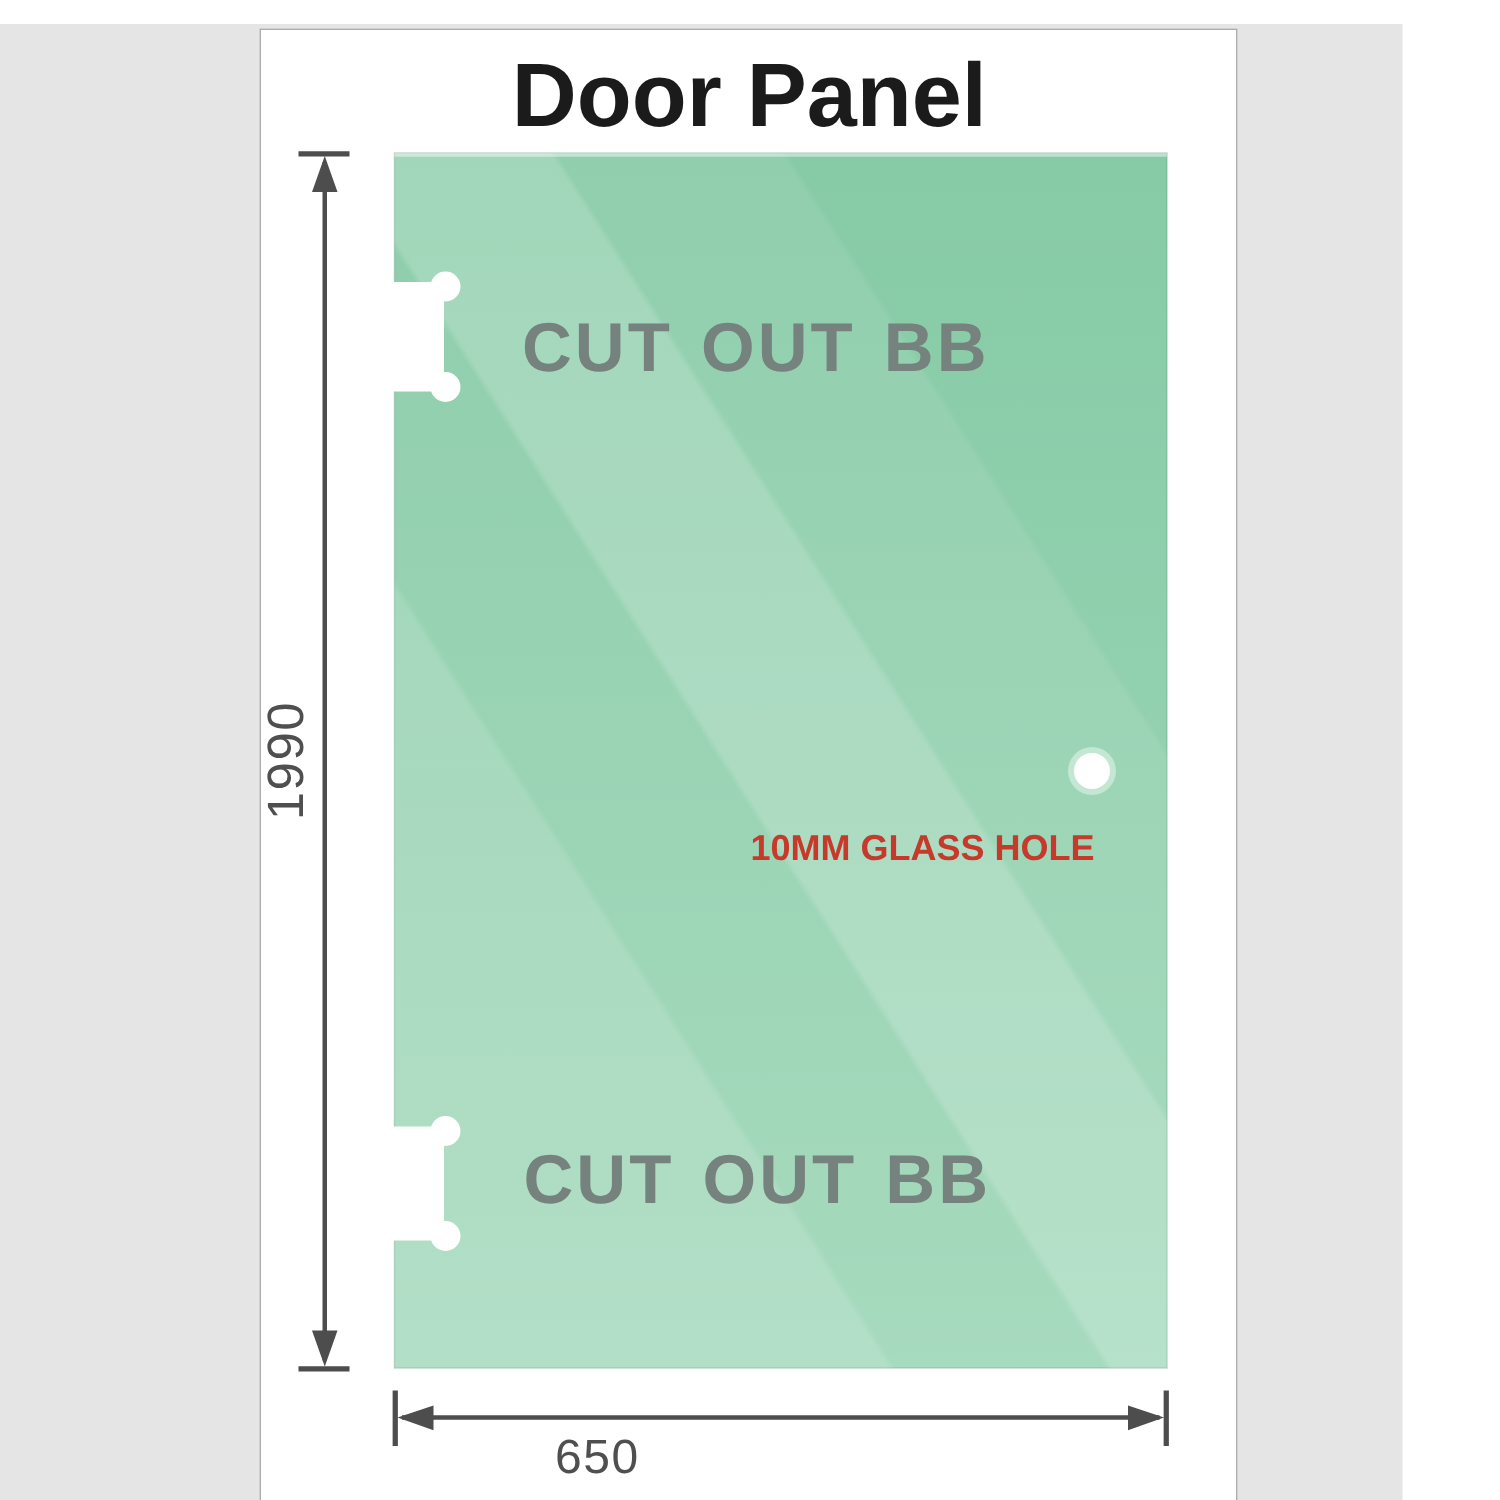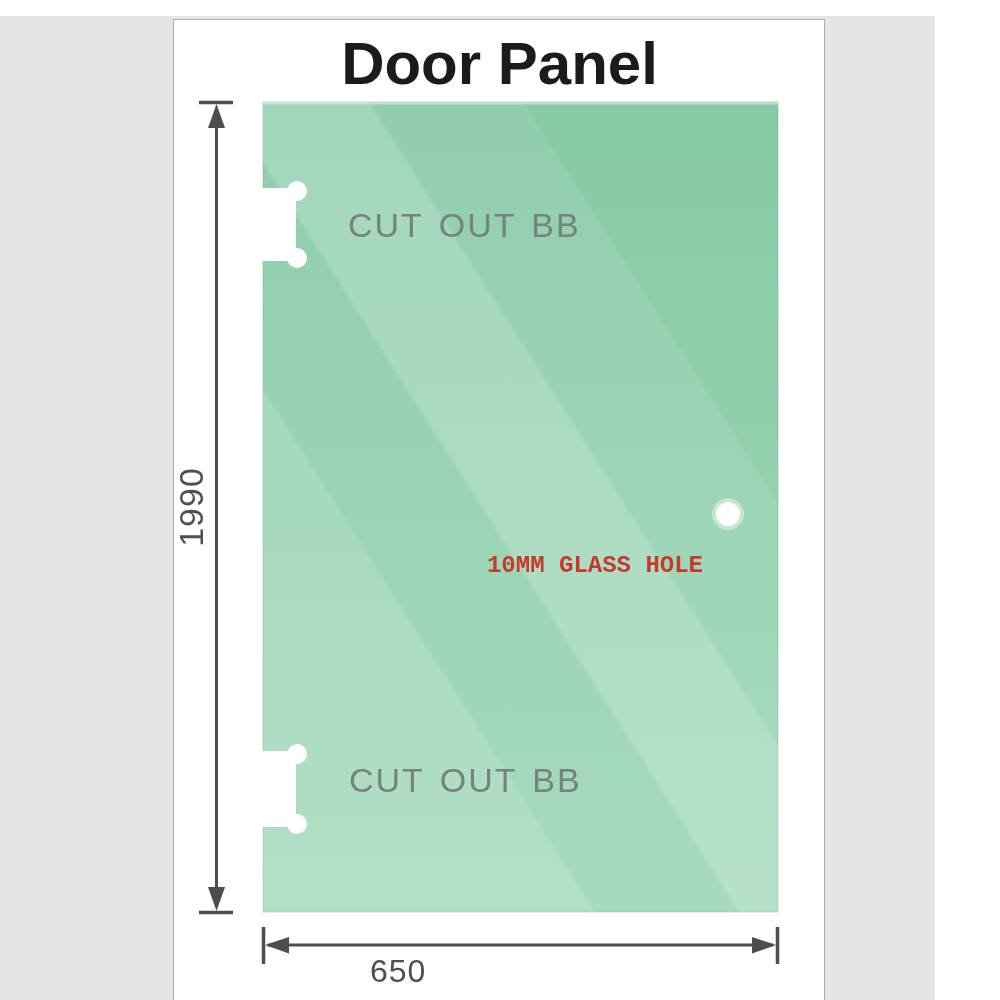--- a/index.html
+++ b/index.html
@@ -42,37 +42,36 @@
     left: 173px;
     top: 18px;
     width: 653px;
     text-align: center;
     font-size: 60px;
     font-weight: 700;
     color: #1b1b1b;
     letter-spacing: 0px;
   }
   .cutout-label {
-    font-size: 34px;
-    font-weight: 400;
+    font-size: 46px;
+    font-weight: 700;
     color: #75827d;
     letter-spacing: 2px;
     word-spacing: 4px;
   }
   .cutout-label.top { left: 348px; top: 192px; }
   .cutout-label.bottom { left: 349px; top: 747px; }
   .hole-label {
-    left: 420px;
+    left: 440px;
     top: 538px;
     width: 350px;
     text-align: center;
     font-size: 24px;
     font-weight: 700;
     color: #c53a2b;
-    font-family: Liberation Mono, monospace;
   }
   .dim-height {
     left: 121px;
     top: 474px;
     width: 140px;
     text-align: center;
     font-size: 34px;
     color: #4f4f4f;
     transform: rotate(-90deg);
     transform-origin: center;

